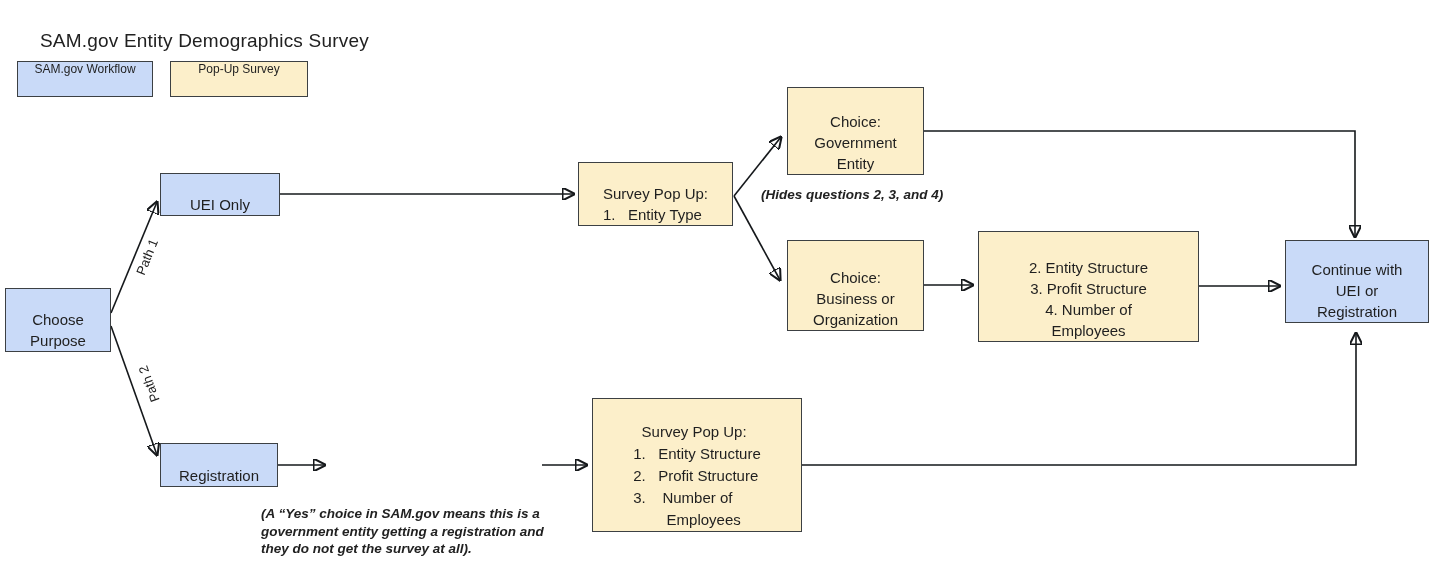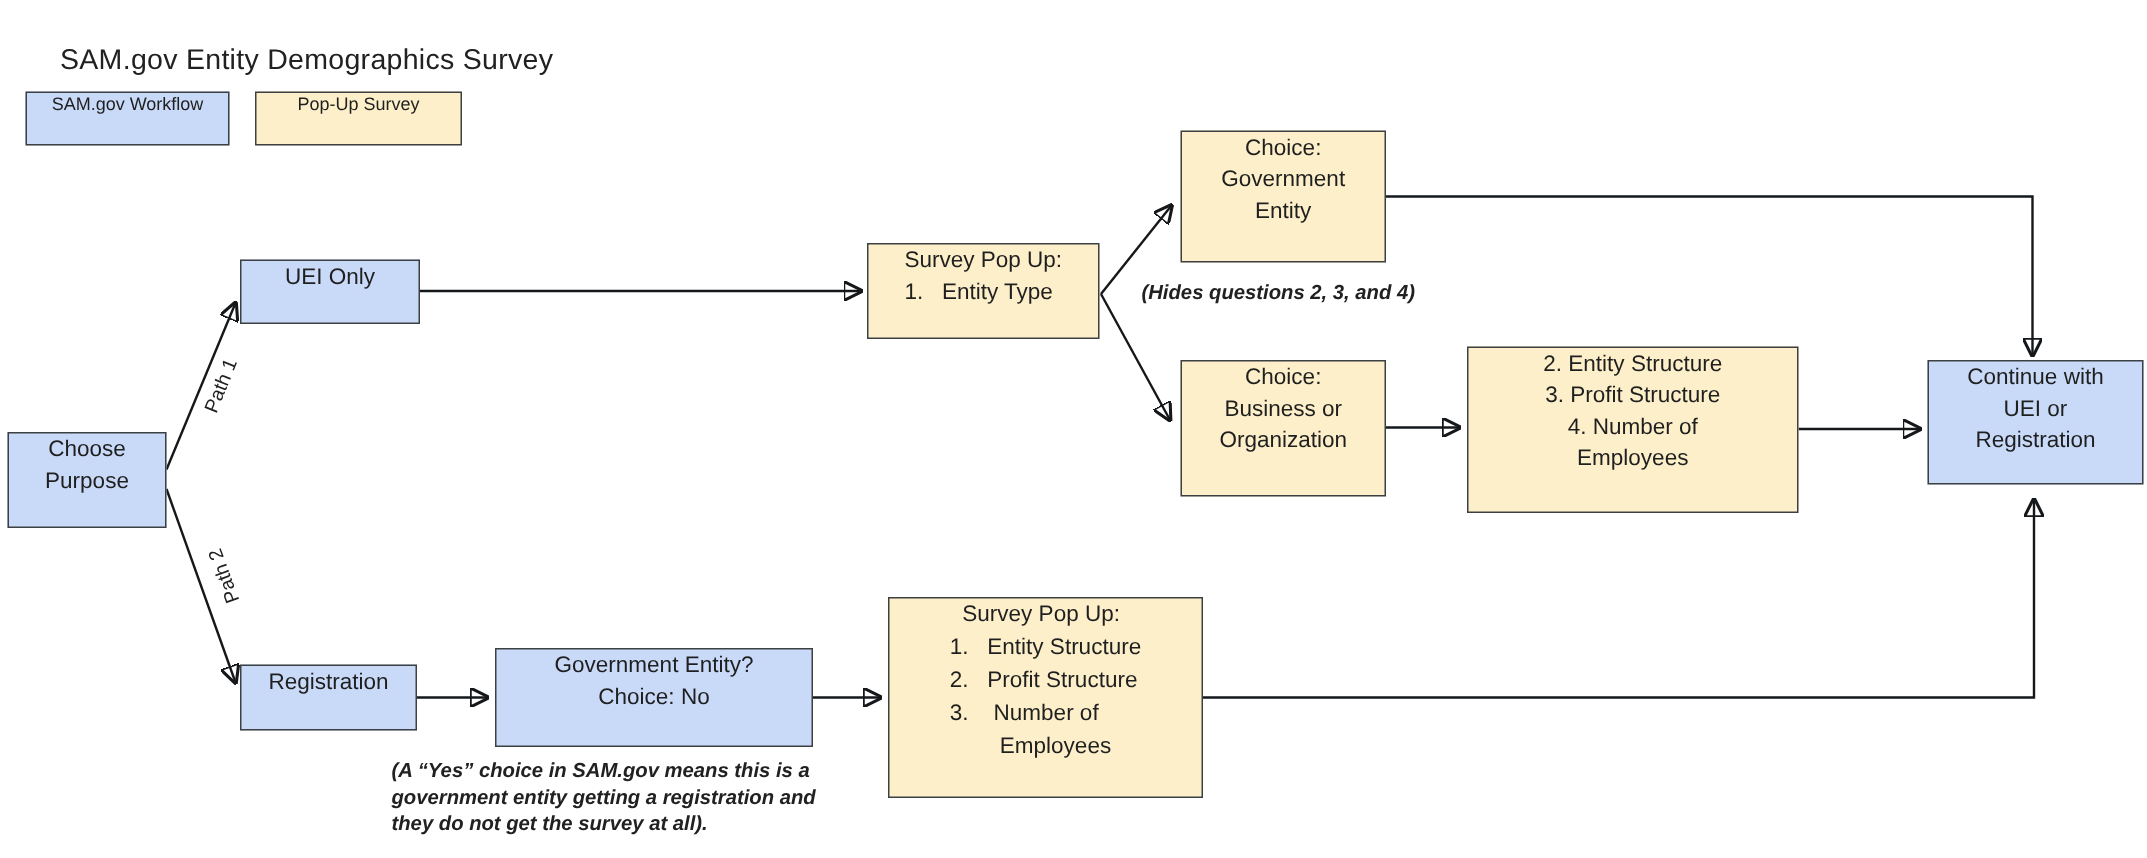--- a/index.html
+++ b/index.html
@@ -9,21 +9,21 @@
     background:#ffffff;
     font-family:"Liberation Sans", sans-serif;
     color:#1f1f1f;
     overflow:hidden;
     border-radius:10px;
   }
   #arrow-layer{position:absolute;left:0;top:0;width:1431px;height:572px;z-index:1;}
   #arrow-layer path, #arrow-layer polyline{fill:none;stroke:#15181b;stroke-width:1.6px;}
   .node{
     position:absolute;z-index:2;
-    display:flex;align-items:flex-start;justify-content:center;
+    display:flex;align-items:flex-end;justify-content:center;
     border:1.5px solid #3c4043;
     box-sizing:border-box;
     font-size:15px;line-height:21px;
     text-align:center;
   }
   .node .txt{white-space:pre-wrap;}
   .blue{background:#c9daf8;}
   .yellow{background:#fcefca;}
   .ta-left{text-align:left;}
   #page-title{
@@ -84,24 +84,20 @@
   <div class="node blue" style="left:5px;top:288px;width:106px;height:64px;">
     <span class="txt">Choose
 Purpose</span>
   </div>
   <div class="node blue" style="left:160px;top:173px;width:120px;height:43px;">
     <span class="txt">UEI Only</span>
   </div>
   <div class="node blue" style="left:160px;top:443px;width:118px;height:44px;">
     <span class="txt">Registration</span>
   </div>
-  <div class="node blue" style="left:330px;top:432px;width:212px;height:66px;">
-    <span class="txt">Government Entity?
-Choice: No</span>
-  </div>
   <div class="node blue" style="left:1285px;top:240px;width:144px;height:83px;">
     <span class="txt">Continue with
 UEI or
 Registration</span>
   </div>
 
   <div class="node yellow" style="left:578px;top:162px;width:155px;height:64px;">
     <span class="txt ta-left">Survey Pop Up:
 1.   Entity Type</span>
   </div>

